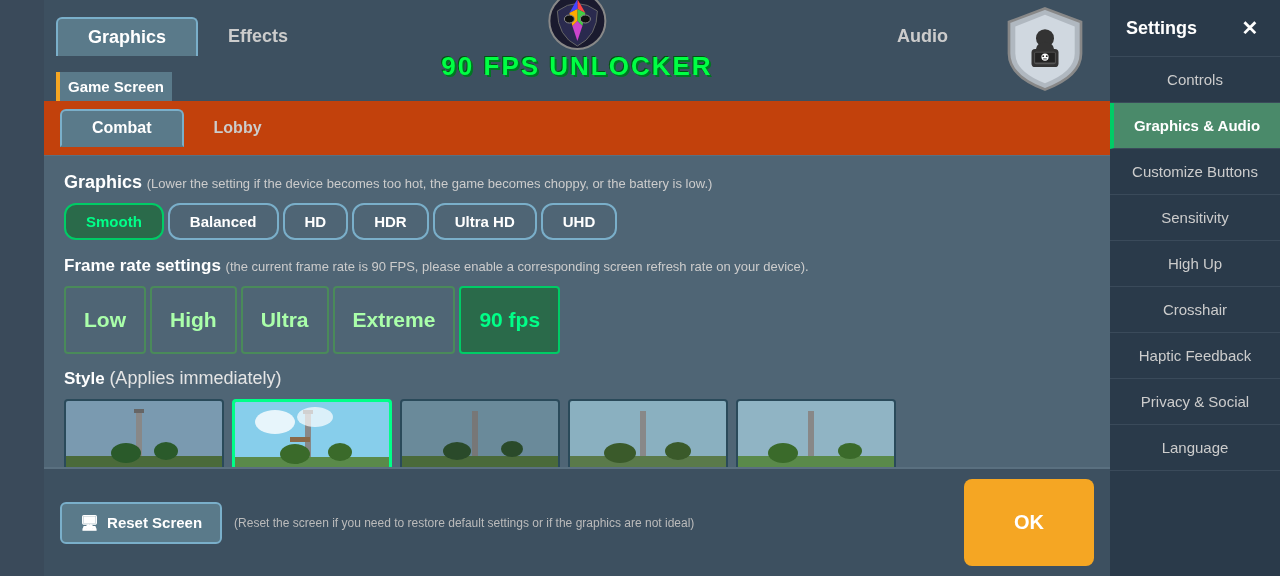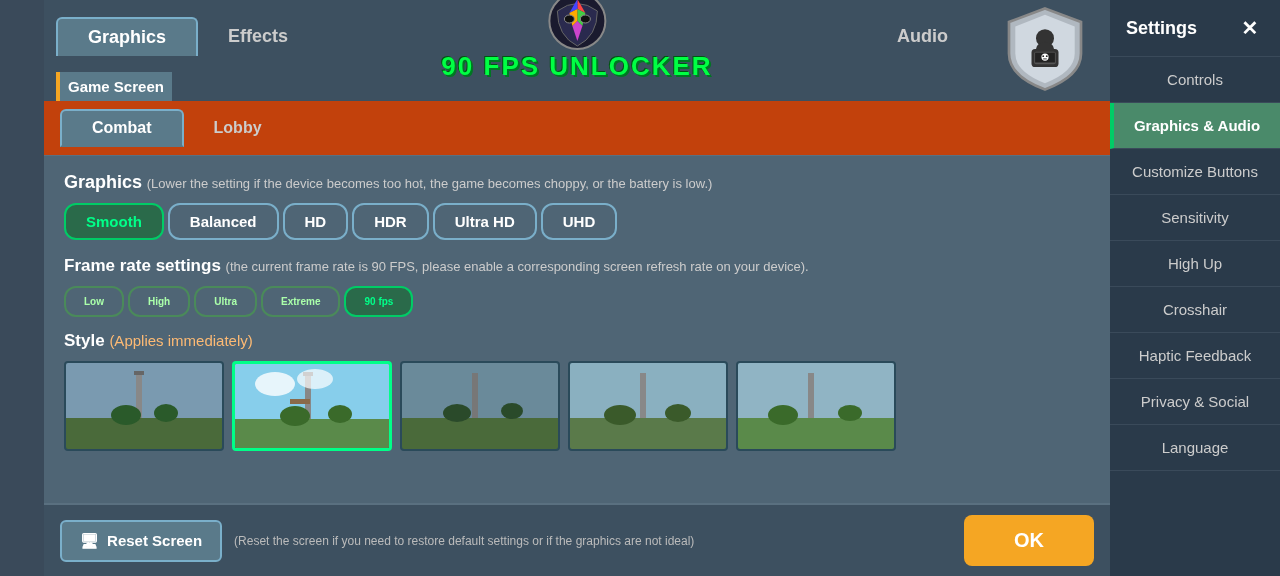--- a/index.html
+++ b/index.html
@@ -167,45 +167,45 @@
     .frame-rate-section {
       margin-bottom: 14px;
     }
 
     .frame-rate-buttons {
       display: flex;
       gap: 4px;
       margin-top: 8px;
     }
     .frame-btn {
-      padding: 8px 18px;
-      border-radius: 12px;
+      padding: 20px 18px;
+      border-radius: 4px;
       border: 2px solid #4a8a5a;
       background: transparent;
       color: #aaffaa;
-      font-size: 10px;
+      font-size: 21px;
       cursor: pointer;
       font-weight: bold;
     }
     .frame-btn.active {
       background: #2a6a4a;
       border-color: #00cc66;
       color: #00ff88;
     }
 
     .style-section .style-title {
       font-size: 17px;
       font-weight: bold;
       color: white;
       margin-bottom: 10px;
     }
     .style-title .subtitle {
-      font-size: 15px;
+      font-size: 18px;
       font-weight: normal;
-      color: #fdba74;
+      color: #e5e5e5;
     }
 
     .style-thumbnails {
       display: flex;
       gap: 8px;
     }
     .style-thumb {
       width: 160px;
       height: 90px;
       border-radius: 4px;
@@ -243,21 +243,21 @@
     }
     .reset-note {
       font-size: 12px;
       color: #bbb;
       flex: 1;
     }
     .ok-btn {
       background: #f5a623;
       border: none;
       color: white;
-      padding: 14px 50px;
+      padding: 32px 50px;
       border-radius: 8px;
       font-size: 20px;
       font-weight: 900;
       cursor: pointer;
     }
 
     
     .sidebar {
       width: 170px;
       background: #2a3a4a;

